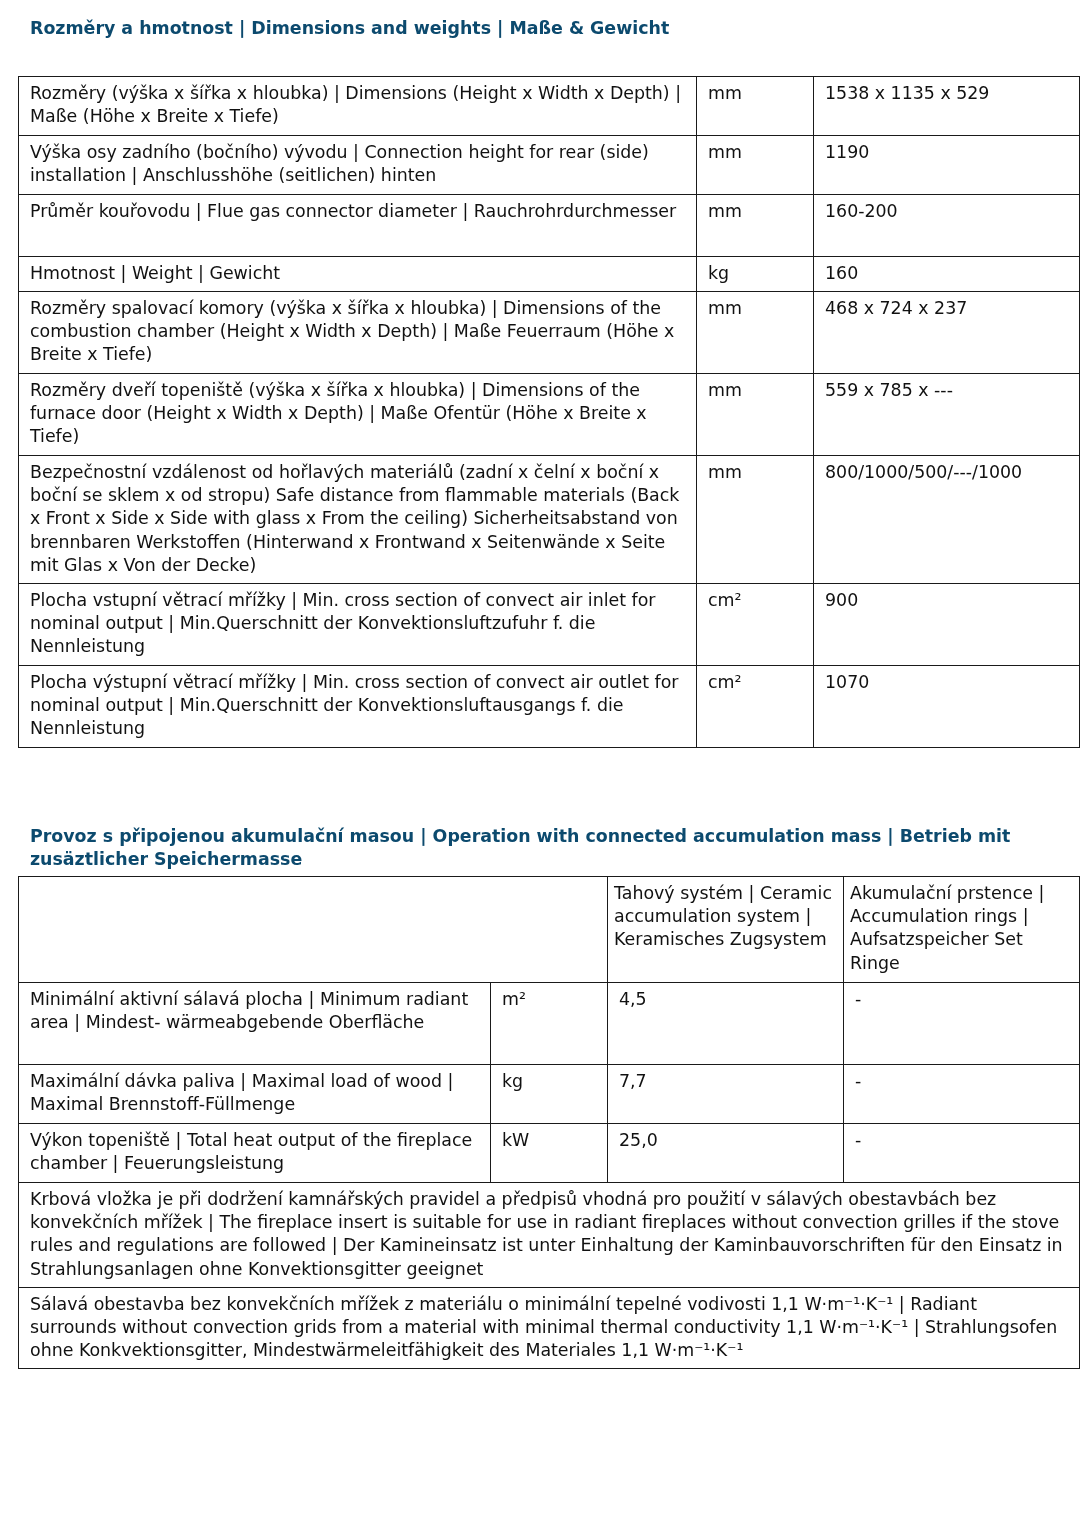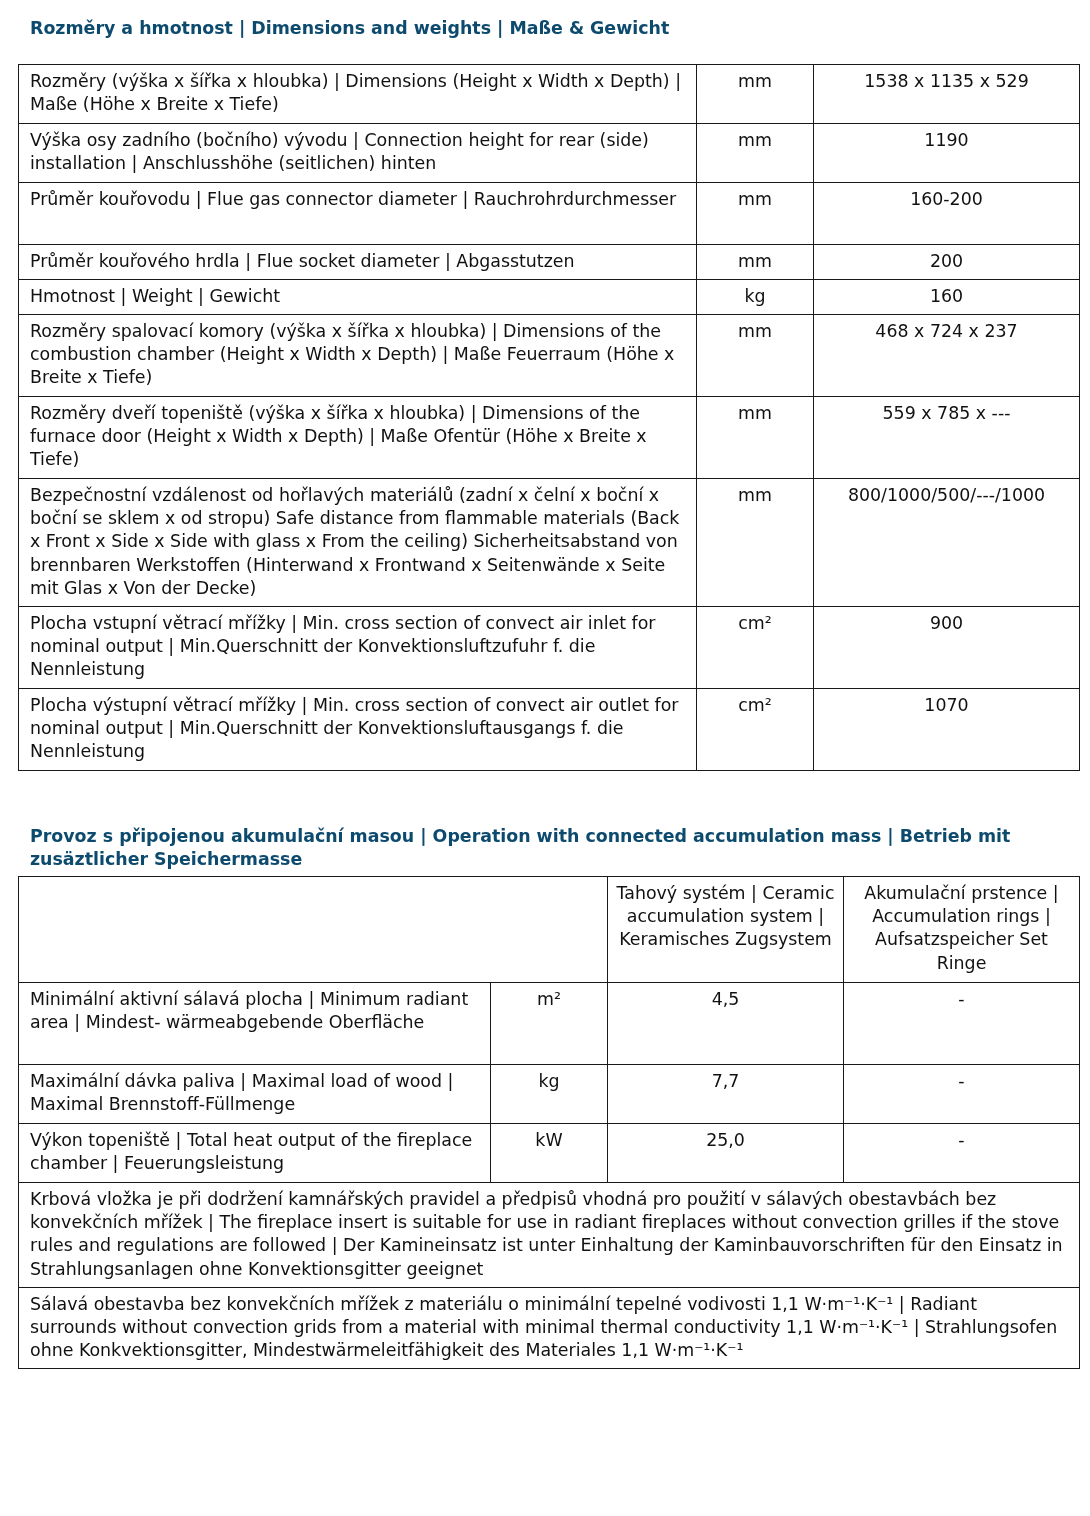--- a/index.html
+++ b/index.html
@@ -28,32 +28,32 @@
     #title1 { top: 17px; width: 1040px; }
     #title2 { top: 825px; width: 1040px; }
 
     table {
       position: absolute;
       left: 18px;
       border-collapse: collapse;
       table-layout: fixed;
       width: 1061px;
     }
-    #table1 { top: 64px; }
+    #table1 { top: 76px; }
     #table2 { top: 876px; }
 
     td, th {
       border: 1.6px solid #1a1a1a;
       vertical-align: top;
       font-weight: normal;
       padding: 5px 11px 4px 11px;
       box-sizing: border-box;
     }
     td.label { text-align: left; }
-    td.unit, td.val, th.hdr { text-align: center; }
+    td.unit, td.val, th.hdr { text-align: left; }
     th.hdr { padding: 5px 6px 4px 6px; }
     td.note { text-align: left; padding: 5px 11px 6px 11px; margin-left: 8px; }
   </style>
 </head>
 <body>
 
 <div id="title1" class="section-title">Rozměry a hmotnost | Dimensions and weights | Maße &amp; Gewicht</div>
 
 <table id="table1">
   <colgroup>
@@ -69,25 +69,20 @@
     </tr>
     <tr style="height:59px">
       <td class="label">Výška osy zadního (bočního) vývodu | Connection height for rear (side) installation | Anschlusshöhe (seitlichen) hinten</td>
       <td class="unit">mm</td>
       <td class="val">1190</td>
     </tr>
     <tr style="height:62px">
       <td class="label">Průměr kouřovodu | Flue gas connector diameter | Rauchrohrdurchmesser</td>
       <td class="unit">mm</td>
       <td class="val">160-200</td>
-    </tr>
-    <tr style="height:35px">
-      <td class="label">Průměr kouřového hrdla | Flue socket diameter | Abgasstutzen</td>
-      <td class="unit">mm</td>
-      <td class="val">200</td>
     </tr>
     <tr style="height:35px">
       <td class="label">Hmotnost | Weight | Gewicht</td>
       <td class="unit">kg</td>
       <td class="val">160</td>
     </tr>
     <tr style="height:82px">
       <td class="label">Rozměry spalovací komory (výška x šířka x hloubka) | Dimensions of the combustion chamber (Height x Width x Depth) | Maße Feuerraum (Höhe x Breite x Tiefe)</td>
       <td class="unit">mm</td>
       <td class="val">468 x 724 x 237</td>

